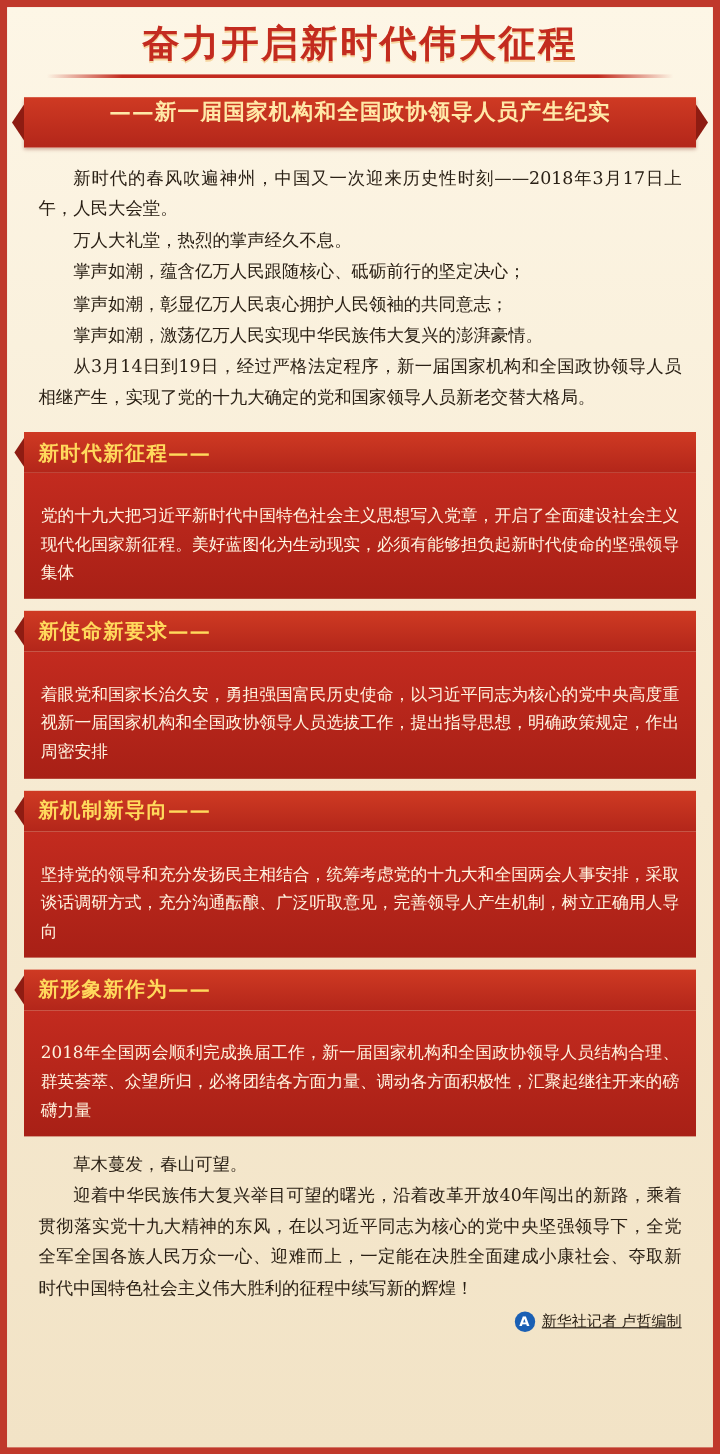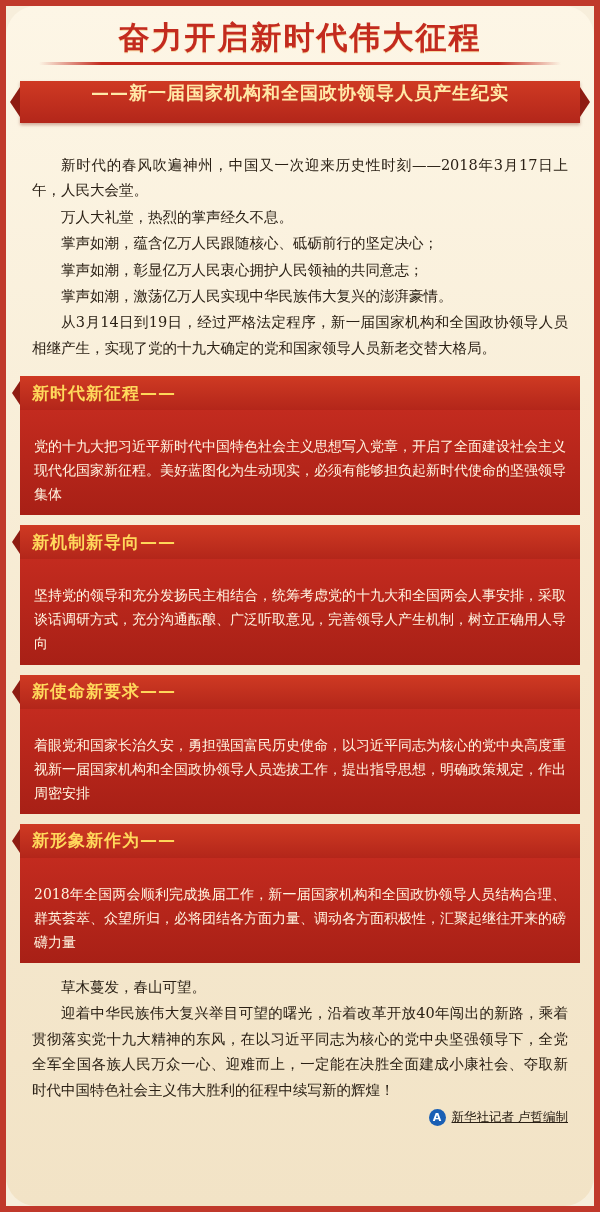--- a/index.html
+++ b/index.html
@@ -23,21 +23,20 @@
     display: flex;
     flex-direction: column;
   }
   .page-inner {
     position: relative;
     flex: 1;
     background:
       linear-gradient(180deg, #fdf6e6 0%, #f6ead1 55%, #f2e3c6 100%);
     padding: 0;
     overflow: hidden;
-    border-radius: 30px;
   }
 
   
   .title-block {
     padding: 14px 10px 6px 10px;
     text-align: center;
   }
   .main-title {
     font-family: "DejaVu Serif", "Liberation Serif", serif;
     font-weight: bold;
@@ -86,21 +85,21 @@
   .subtitle-text {
     color: #ffe9a8;
     font-family: "DejaVu Serif", "Liberation Serif", serif;
     font-weight: bold;
     font-size: 18px;
     letter-spacing: 1px;
   }
 
   
   .body-block {
-    padding: 26px 26px 4px 26px;
+    padding: 10px 26px 4px 26px;
   }
   .para {
     font-family: "DejaVu Serif", "Liberation Serif", serif;
     font-size: 14.5px;
     line-height: 1.75;
     color: #2a2015;
     text-align: justify;
     text-indent: 2em;
     margin: 0 0 1px 0;
   }
@@ -210,34 +209,34 @@
       <div class="section-head">
         <span class="section-head-label">新时代</span>
         <span class="gap"></span>
         <span class="section-head-label">新征程——</span>
       </div>
       <div class="section-body">党的十九大把习近平新时代中国特色社会主义思想写入党章，开启了全面建设社会主义现代化国家新征程。美好蓝图化为生动现实，必须有能够担负起新时代使命的坚强领导集体</div>
     </div>
 
     <div class="section">
       <div class="section-head">
+        <span class="section-head-label">新使命</span>
+        <span class="gap"></span>
+        <span class="section-head-label">新要求——</span>
+      </div>
+      <div class="section-body">着眼党和国家长治久安，勇担强国富民历史使命，以习近平同志为核心的党中央高度重视新一届国家机构和全国政协领导人员选拔工作，提出指导思想，明确政策规定，作出周密安排</div>
+    </div>
+
+    <div class="section">
+      <div class="section-head">
         <span class="section-head-label">新机制</span>
         <span class="gap"></span>
         <span class="section-head-label">新导向——</span>
       </div>
       <div class="section-body">坚持党的领导和充分发扬民主相结合，统筹考虑党的十九大和全国两会人事安排，采取谈话调研方式，充分沟通酝酿、广泛听取意见，完善领导人产生机制，树立正确用人导向</div>
-    </div>
-
-    <div class="section">
-      <div class="section-head">
-        <span class="section-head-label">新使命</span>
-        <span class="gap"></span>
-        <span class="section-head-label">新要求——</span>
-      </div>
-      <div class="section-body">着眼党和国家长治久安，勇担强国富民历史使命，以习近平同志为核心的党中央高度重视新一届国家机构和全国政协领导人员选拔工作，提出指导思想，明确政策规定，作出周密安排</div>
     </div>
 
     <div class="section">
       <div class="section-head">
         <span class="section-head-label">新形象</span>
         <span class="gap"></span>
         <span class="section-head-label">新作为——</span>
       </div>
       <div class="section-body">2018年全国两会顺利完成换届工作，新一届国家机构和全国政协领导人员结构合理、群英荟萃、众望所归，必将团结各方面力量、调动各方面积极性，汇聚起继往开来的磅礴力量</div>
     </div>

